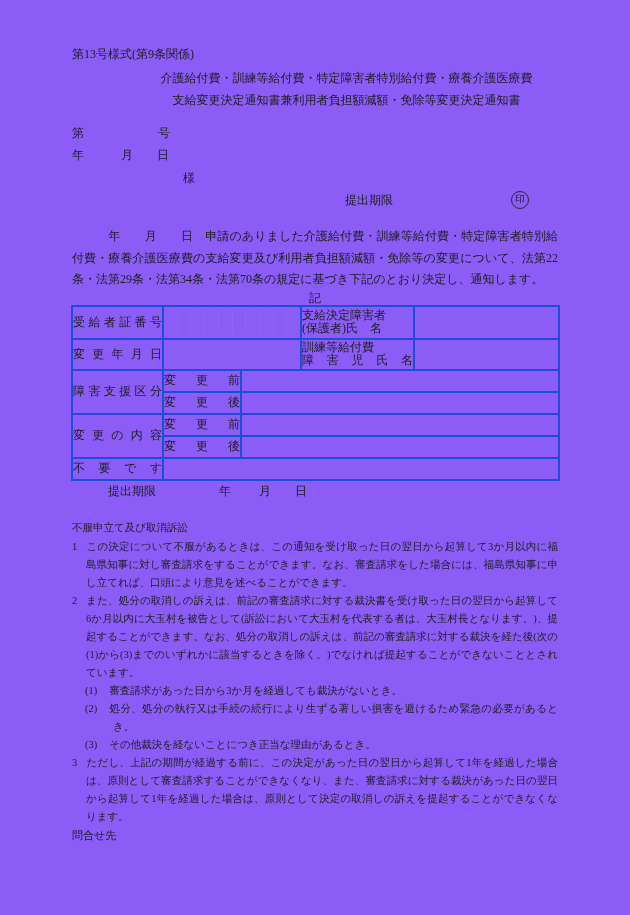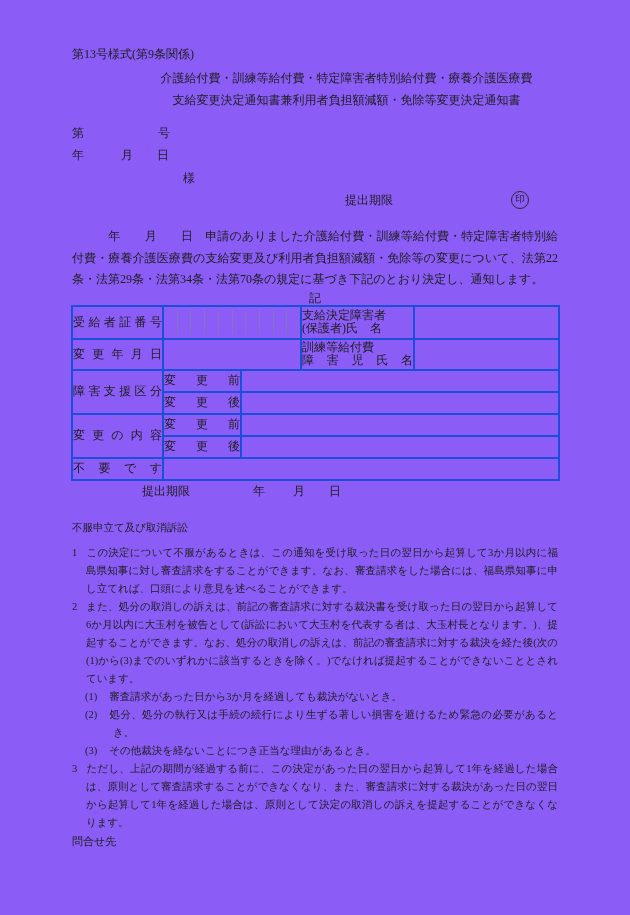--- a/index.html
+++ b/index.html
@@ -58,27 +58,27 @@
   .lbl-sm{font-size:11px;line-height:13.5px;padding:0 4px;}
   .lbl-sm .jst{text-align:justify;text-align-last:justify;}
   .digit-row{display:flex;height:100%;box-sizing:border-box;padding:2px 0;}
   .digit-cell{flex:1 1 0;border-right:1px dotted #888;}
   .digit-cell:last-child{border-right:none;}
   td.digits{height:31px;}
   td.digits > div{height:27px;}
 
   .submit-note{margin-top:6px;line-height:20.5px;text-align:justify;}
   .dest-line{margin-left:50px;line-height:21px;margin-top:3px;}
-  .deadline-line{margin-left:70px;line-height:21px;}
+  .deadline-line{margin-left:36px;line-height:21px;}
   .deadline-line .y{margin-left:60px;}
   .deadline-line .m{margin-left:25px;}
   .deadline-line .d{margin-left:21px;}
 
   .legal{margin-top:17px;font-size:10.5px;}
-  .legal-heading{line-height:17px;margin-bottom:8px;}
+  .legal-heading{line-height:17px;margin-bottom:2px;}
   .legal-item{
     line-height:18px;text-align:justify;
     padding-left:14px;text-indent:-14px;
   }
   .legal-item .num{margin-right:9px;}
   .legal-item.sub{margin-left:13px;padding-left:28px;text-indent:-28px;}
   .legal-item.sub .num{margin-right:12px;}
   .contact-line{font-size:11px;line-height:18px;}
 </style>
 </head>

